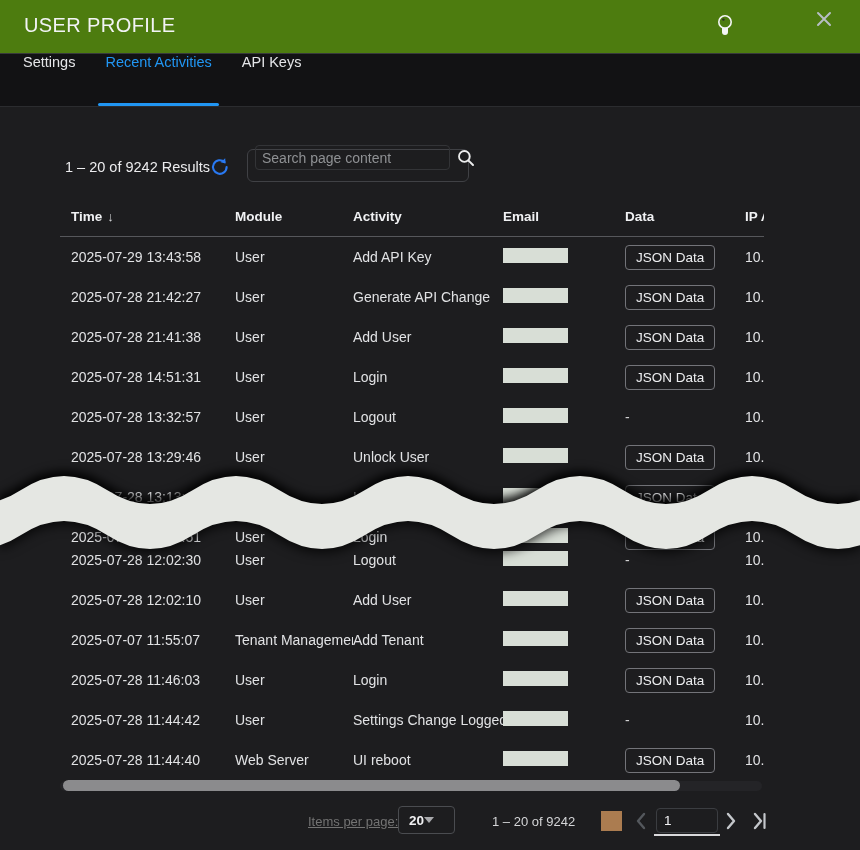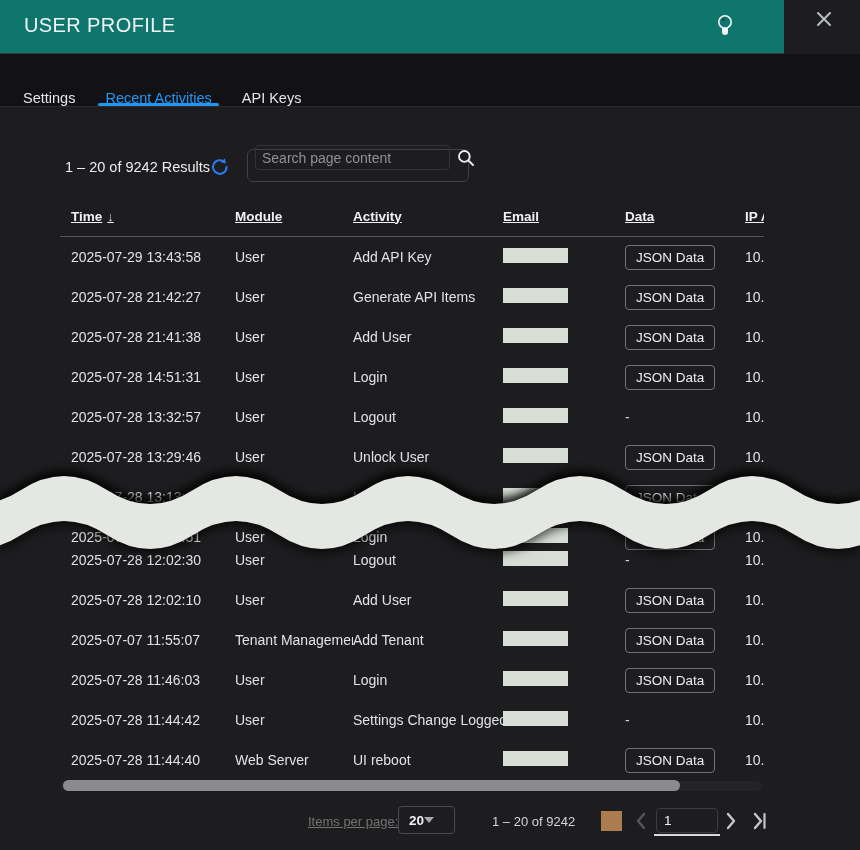--- a/index.html
+++ b/index.html
@@ -2,42 +2,42 @@
 <html><head>
 <meta charset="utf-8">
 <style>
   html,body{margin:0;padding:0;background:#1d1d1f;}
   .screen{
     position:relative;width:860px;height:850px;overflow:hidden;
     background:#1d1d1f;font-family:"Liberation Sans",sans-serif;
     color:#e4e5e7;
   }
   
-  .titlebar{position:absolute;left:0;top:0;width:784px;height:53px;background:#0f766e;border-bottom:1px solid #38393c;}
+  .titlebar{position:absolute;left:0;top:0;width:860px;height:53px;background:#4d7c0f;border-bottom:1px solid #38393c;}
   .title{position:absolute;left:24px;top:14px;font-size:20px;font-weight:500;letter-spacing:.4px;color:#f2f3f5;}
   .bulb-btn{position:absolute;left:712px;top:12px;width:26px;height:28px;background:none;border:none;cursor:pointer;padding:0;}
   .close-btn{position:absolute;left:810px;top:5px;width:28px;height:28px;background:none;border:none;cursor:pointer;padding:0;}
   
   .tabbar{position:absolute;left:0;top:54px;width:860px;height:53px;background:#121214;border-bottom:1px solid #2b2c2f;display:flex;align-items:stretch;padding-left:8px;box-sizing:border-box;}
-  .tab{position:relative;display:flex;align-items:flex-end;padding:0 15px;font-size:14.5px;color:#e4e5e8;cursor:pointer;background:none;border:none;font-family:inherit;}
+  .tab{position:relative;display:flex;align-items:flex-start;padding:0 15px;font-size:14.5px;color:#e4e5e8;cursor:pointer;background:none;border:none;font-family:inherit;}
   .tab.active{color:#2196f3;}
   .tab.active::after{content:"";position:absolute;left:8px;right:8px;bottom:0;height:3px;border-radius:2px;background:#2196f3;}
   
   .results{position:absolute;left:65px;top:159px;font-size:14.5px;color:#ececee;}
   .refresh-btn{position:absolute;left:209px;top:156px;width:24px;height:22px;background:none;border:none;cursor:pointer;padding:0;}
   .searchbox{position:absolute;left:247px;top:149px;width:222px;height:33px;border:1px solid #404145;border-radius:6px;box-sizing:border-box;display:flex;align-items:center;padding:0 6px 16px 7px;background:#1d1d1f;}
   .searchbox input{flex:1;height:23px;background:transparent;border:1px solid #333437;border-radius:4px;color:#e6e6e6;font-size:14px;padding:0 6px;font-family:inherit;outline:none;}
   .searchbox input::placeholder{color:#8f9194;}
   .search-icon{margin-left:6px;flex:0 0 auto;}
   .export-btn{position:absolute;left:624px;top:147px;width:133px;height:36px;border:1px solid #4a4c50;border-radius:4px;background:#1f2022;color:#2f86f6;font-size:14.5px;font-family:inherit;cursor:pointer;display:flex;align-items:center;justify-content:center;gap:9px;}
   
   .table{position:absolute;left:60px;top:196px;width:704px;overflow:hidden;}
   .thead,.trow{display:grid;grid-template-columns:164px 118px 150px 122px 120px 30px;align-items:center;height:40px;padding-left:11px;}
   .thead{font-size:13.5px;font-weight:bold;color:#f0f1f3;border-bottom:1px solid #56575b;}
-  .thead .hcell{white-space:nowrap;overflow:hidden;text-decoration:underline;}
+  .thead .hcell{white-space:nowrap;overflow:hidden;}
   .sort-arrow{font-weight:normal;font-size:13px;color:#d9dadc;margin-left:5px;}
   .cell{white-space:nowrap;overflow:hidden;font-size:14px;color:#e1e2e4;}
   .redact{display:inline-block;width:65px;height:15px;background:#d8ded6;}
   .json-btn{height:25px;padding:0 10px;border:1px solid #737479;border-radius:4px;background:transparent;color:#eeeff1;font-size:13.5px;font-family:inherit;cursor:pointer;}
   .dash{color:#cfcfd1;}
   .after-tear{margin-top:-17px;}
   
   .wave{position:absolute;left:0;top:460px;width:860px;height:120px;z-index:6;pointer-events:none;
         filter:drop-shadow(0 -5px 5px rgba(0,0,0,.85)) drop-shadow(0 5px 5px rgba(0,0,0,.55));}
   
@@ -128,21 +128,21 @@
       <div class="cell">2025-07-29 13:43:58</div>
       <div class="cell">User</div>
       <div class="cell">Add API Key</div>
       <div class="cell"><span class="redact"></span></div>
       <div class="cell"><button class="json-btn">JSON Data</button></div>
       <div class="cell">10.</div>
     </div>
         <div class="trow">
       <div class="cell">2025-07-28 21:42:27</div>
       <div class="cell">User</div>
-      <div class="cell">Generate API Items</div>
+      <div class="cell">Generate API Change</div>
       <div class="cell"><span class="redact"></span></div>
       <div class="cell"><button class="json-btn">JSON Data</button></div>
       <div class="cell">10.</div>
     </div>
         <div class="trow">
       <div class="cell">2025-07-28 21:41:38</div>
       <div class="cell">User</div>
       <div class="cell">Add User</div>
       <div class="cell"><span class="redact"></span></div>
       <div class="cell"><button class="json-btn">JSON Data</button></div>

